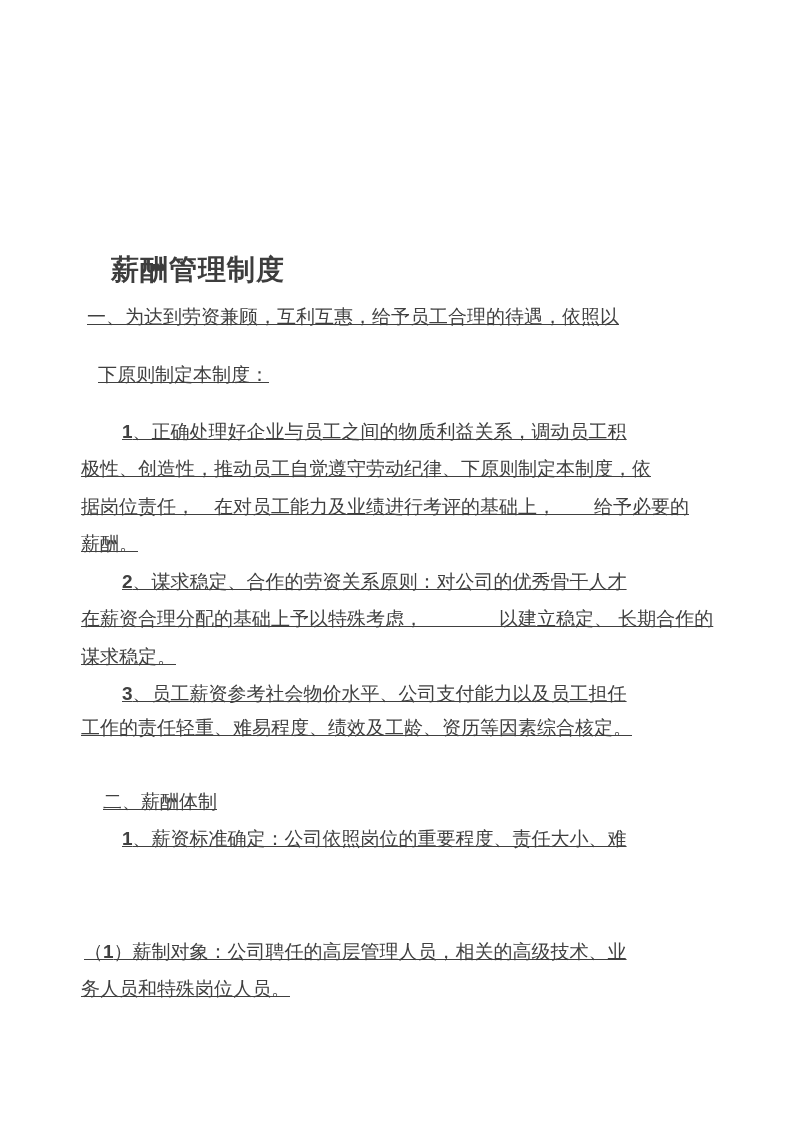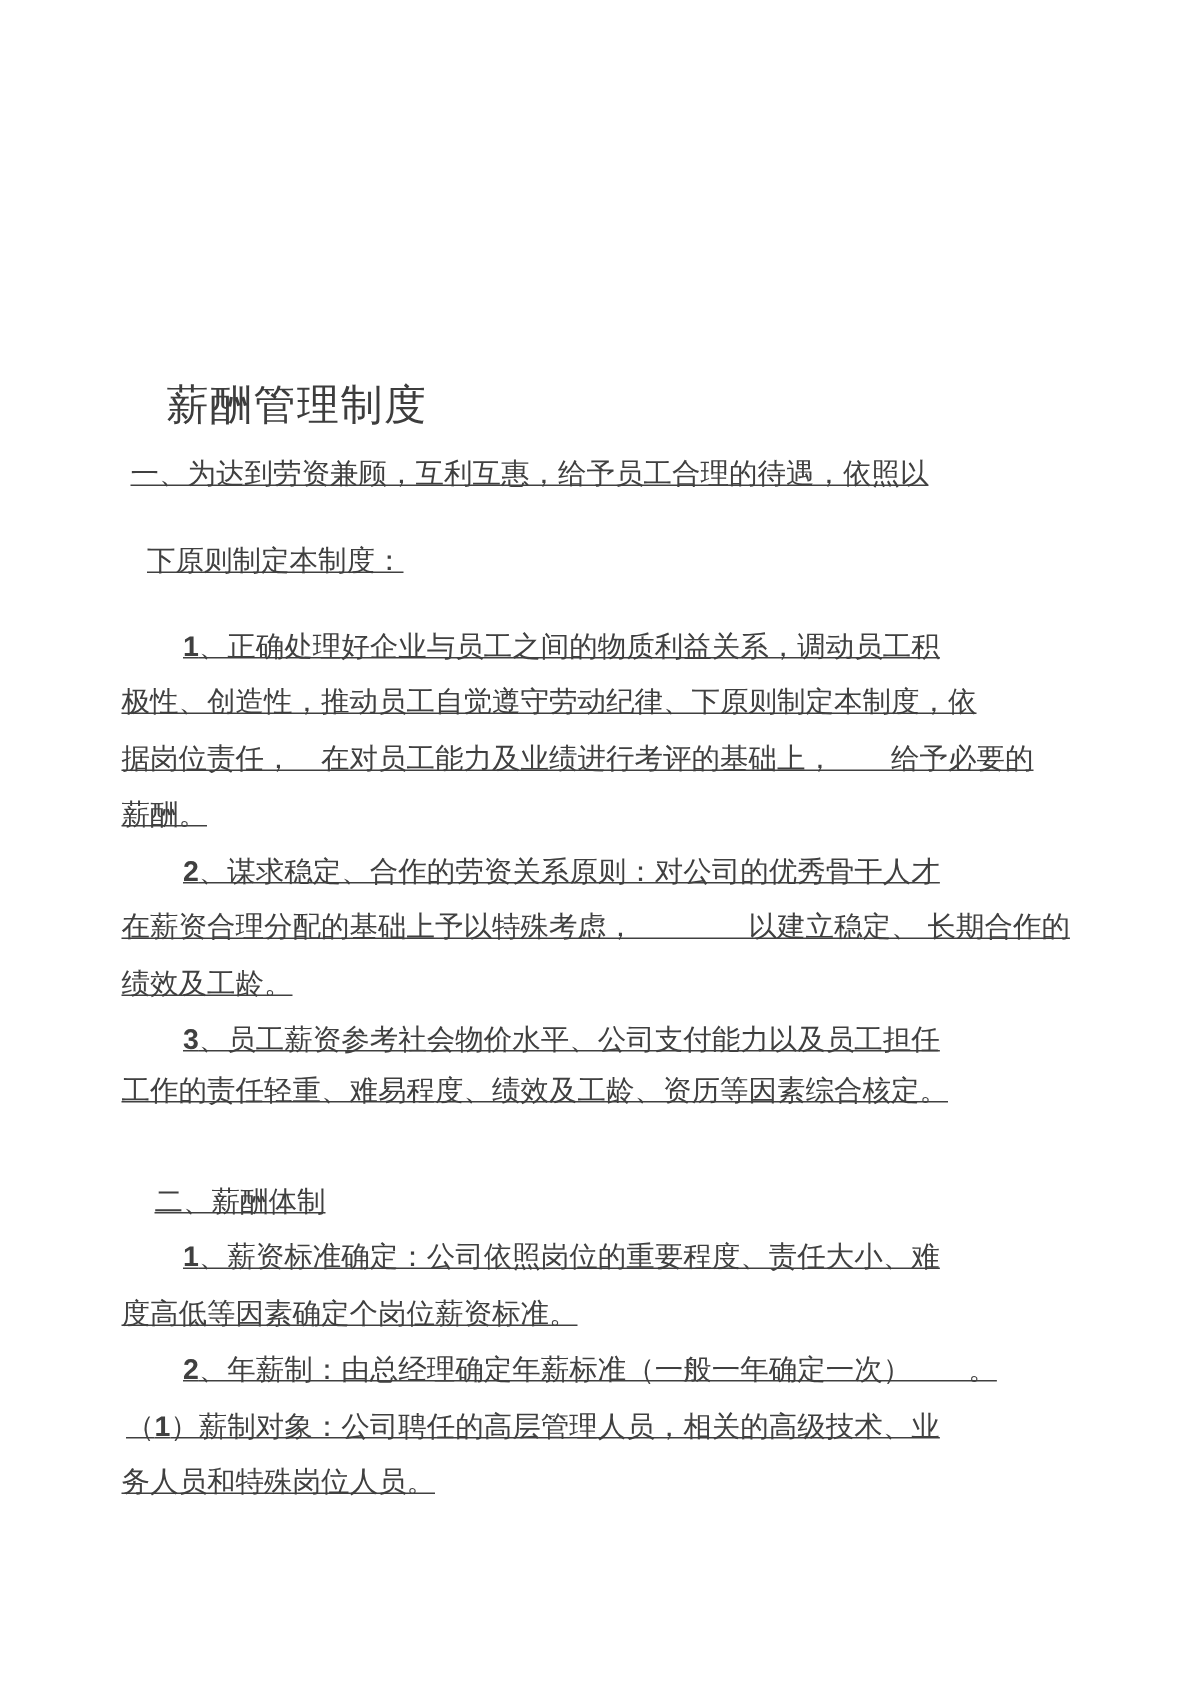--- a/index.html
+++ b/index.html
@@ -13,21 +13,21 @@
     height: 1122px;
     background: #ffffff;
     overflow: hidden;
     font-family: "Liberation Sans", sans-serif;
     color: #404040;
   }
   .doc-title {
     position: absolute;
     margin: 0;
     font-size: 28px;
-    font-weight: normal;
+    font-weight: bold;
     line-height: 1;
     letter-spacing: 1px;
     white-space: pre;
     color: #3d3d3d;
   }
   .ln {
     position: absolute;
     margin: 0;
     font-size: 19px;
     font-weight: normal;
@@ -57,31 +57,29 @@
   <p class="ln" style="top:458px; left:81px;"><span>极性、创造性，推动员工自觉遵守劳动纪律、下原则制定本制度，依</span></p>
 
   <p class="ln" style="top:496px; left:81px;text-align:center;"><span>据岗位责任，　在对员工能力及业绩进行考评的基础上，　　给予必要的</span></p>
 
   <p class="ln" style="top:533px; left:81px;"><span>薪酬。</span></p>
 
   <p class="ln" style="top:571px; left:122px;"><span class="num">2</span><span>、谋求稳定、合作的劳资关系原则：对公司的优秀骨干人才</span></p>
 
   <p class="ln" style="top:608px; left:81px;"><span>在薪资合理分配的基础上予以特殊考虑，　　　　以建立稳定、 长期合作的</span></p>
 
-  <p class="ln" style="top:646px; left:81px;"><span>绩效及工龄。</span></p>
+  <p class="ln" style="top:646px; left:81px;"><span>谋求稳定。</span></p>
 
   <p class="ln" style="top:683px; left:122px;"><span class="num">3</span><span>、员工薪资参考社会物价水平、公司支付能力以及员工担任</span></p>
 
   <p class="ln" style="top:717px; left:81px;"><span>工作的责任轻重、难易程度、绩效及工龄、资历等因素综合核定。</span></p>
 
   <p class="ln" style="top:791px; left:103px;"><span>二、薪酬体制</span></p>
 
   <p class="ln" style="top:828px; left:122px;"><span class="num">1</span><span>、薪资标准确定：公司依照岗位的重要程度、责任大小、难</span></p>
 
-  <p class="ln" style="top:866px; left:81px;"><span>度高低等因素确定个岗位薪资标准。</span></p>
 
-  <p class="ln" style="top:903px; left:122px;"><span class="num">2</span><span>、年薪制：由总经理确定年薪标准（一般一年确定一次）　　。</span></p>
 
   <p class="ln" style="top:941px; left:84px;"><span>（</span><span class="num">1</span><span>）薪制对象：公司聘任的高层管理人员，相关的高级技术、业</span></p>
 
   <p class="ln" style="top:978px; left:81px;"><span>务人员和特殊岗位人员。</span></p>
 
 </div>
 
 </body></html>

